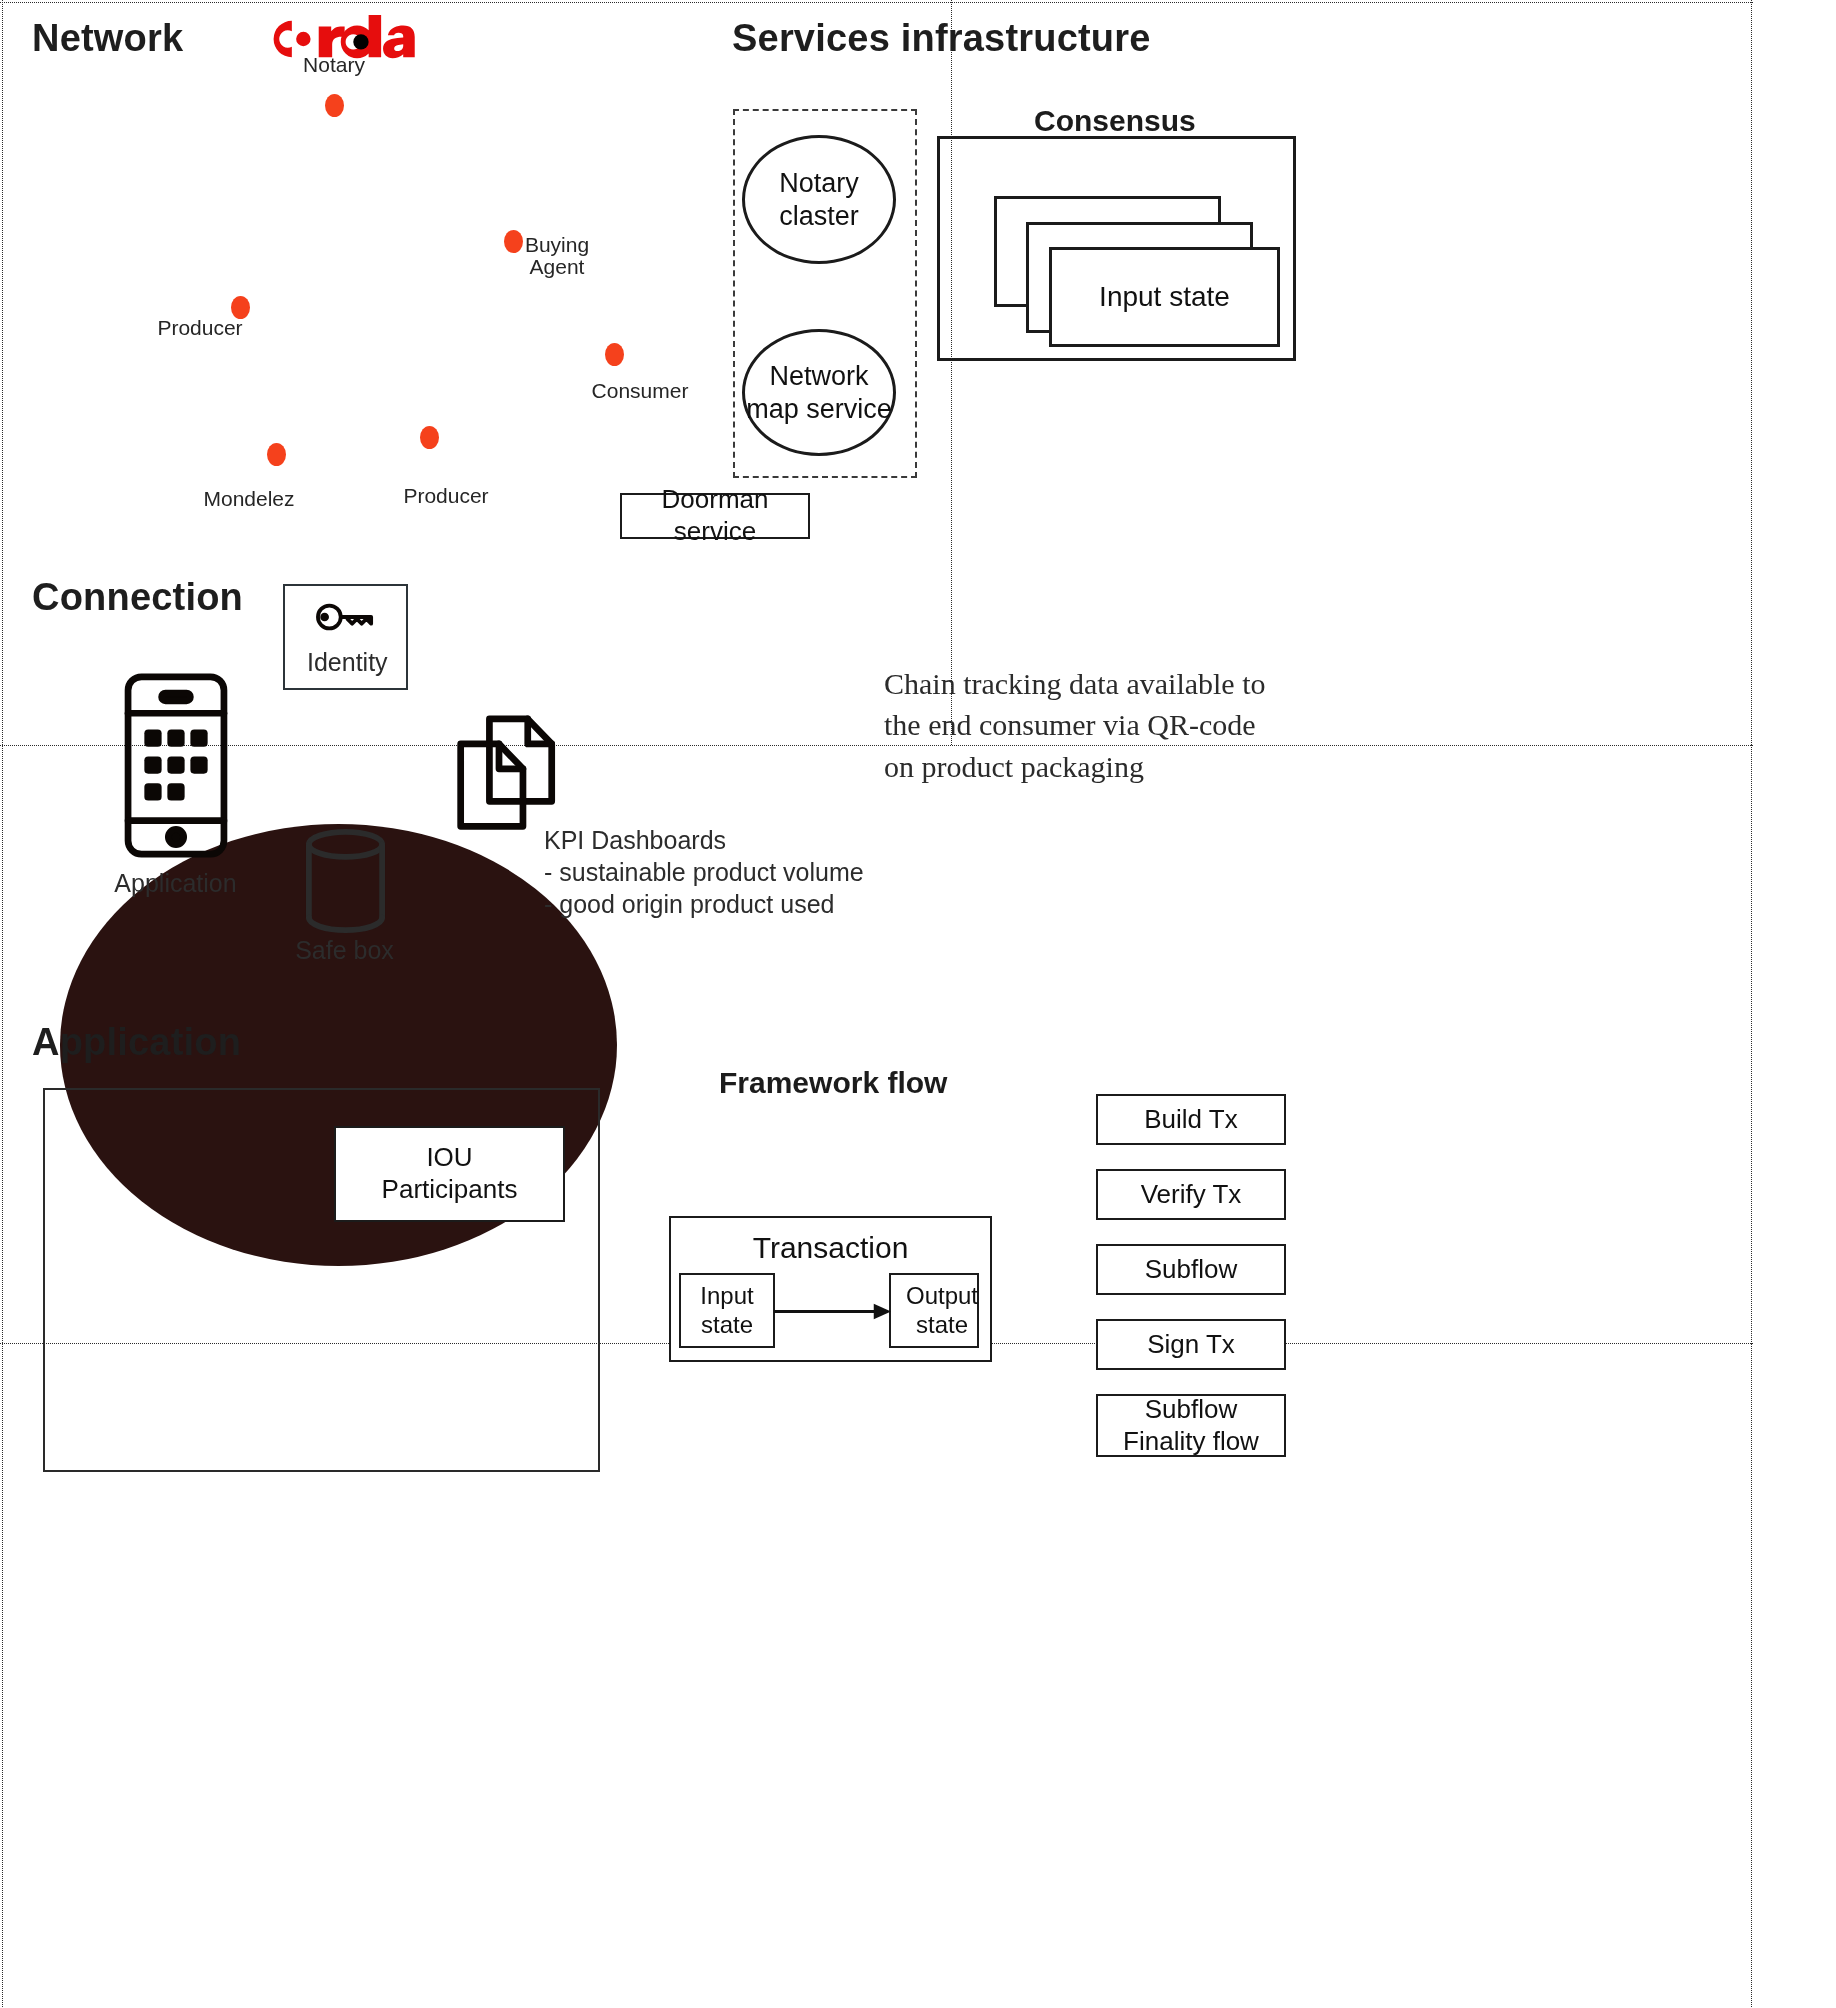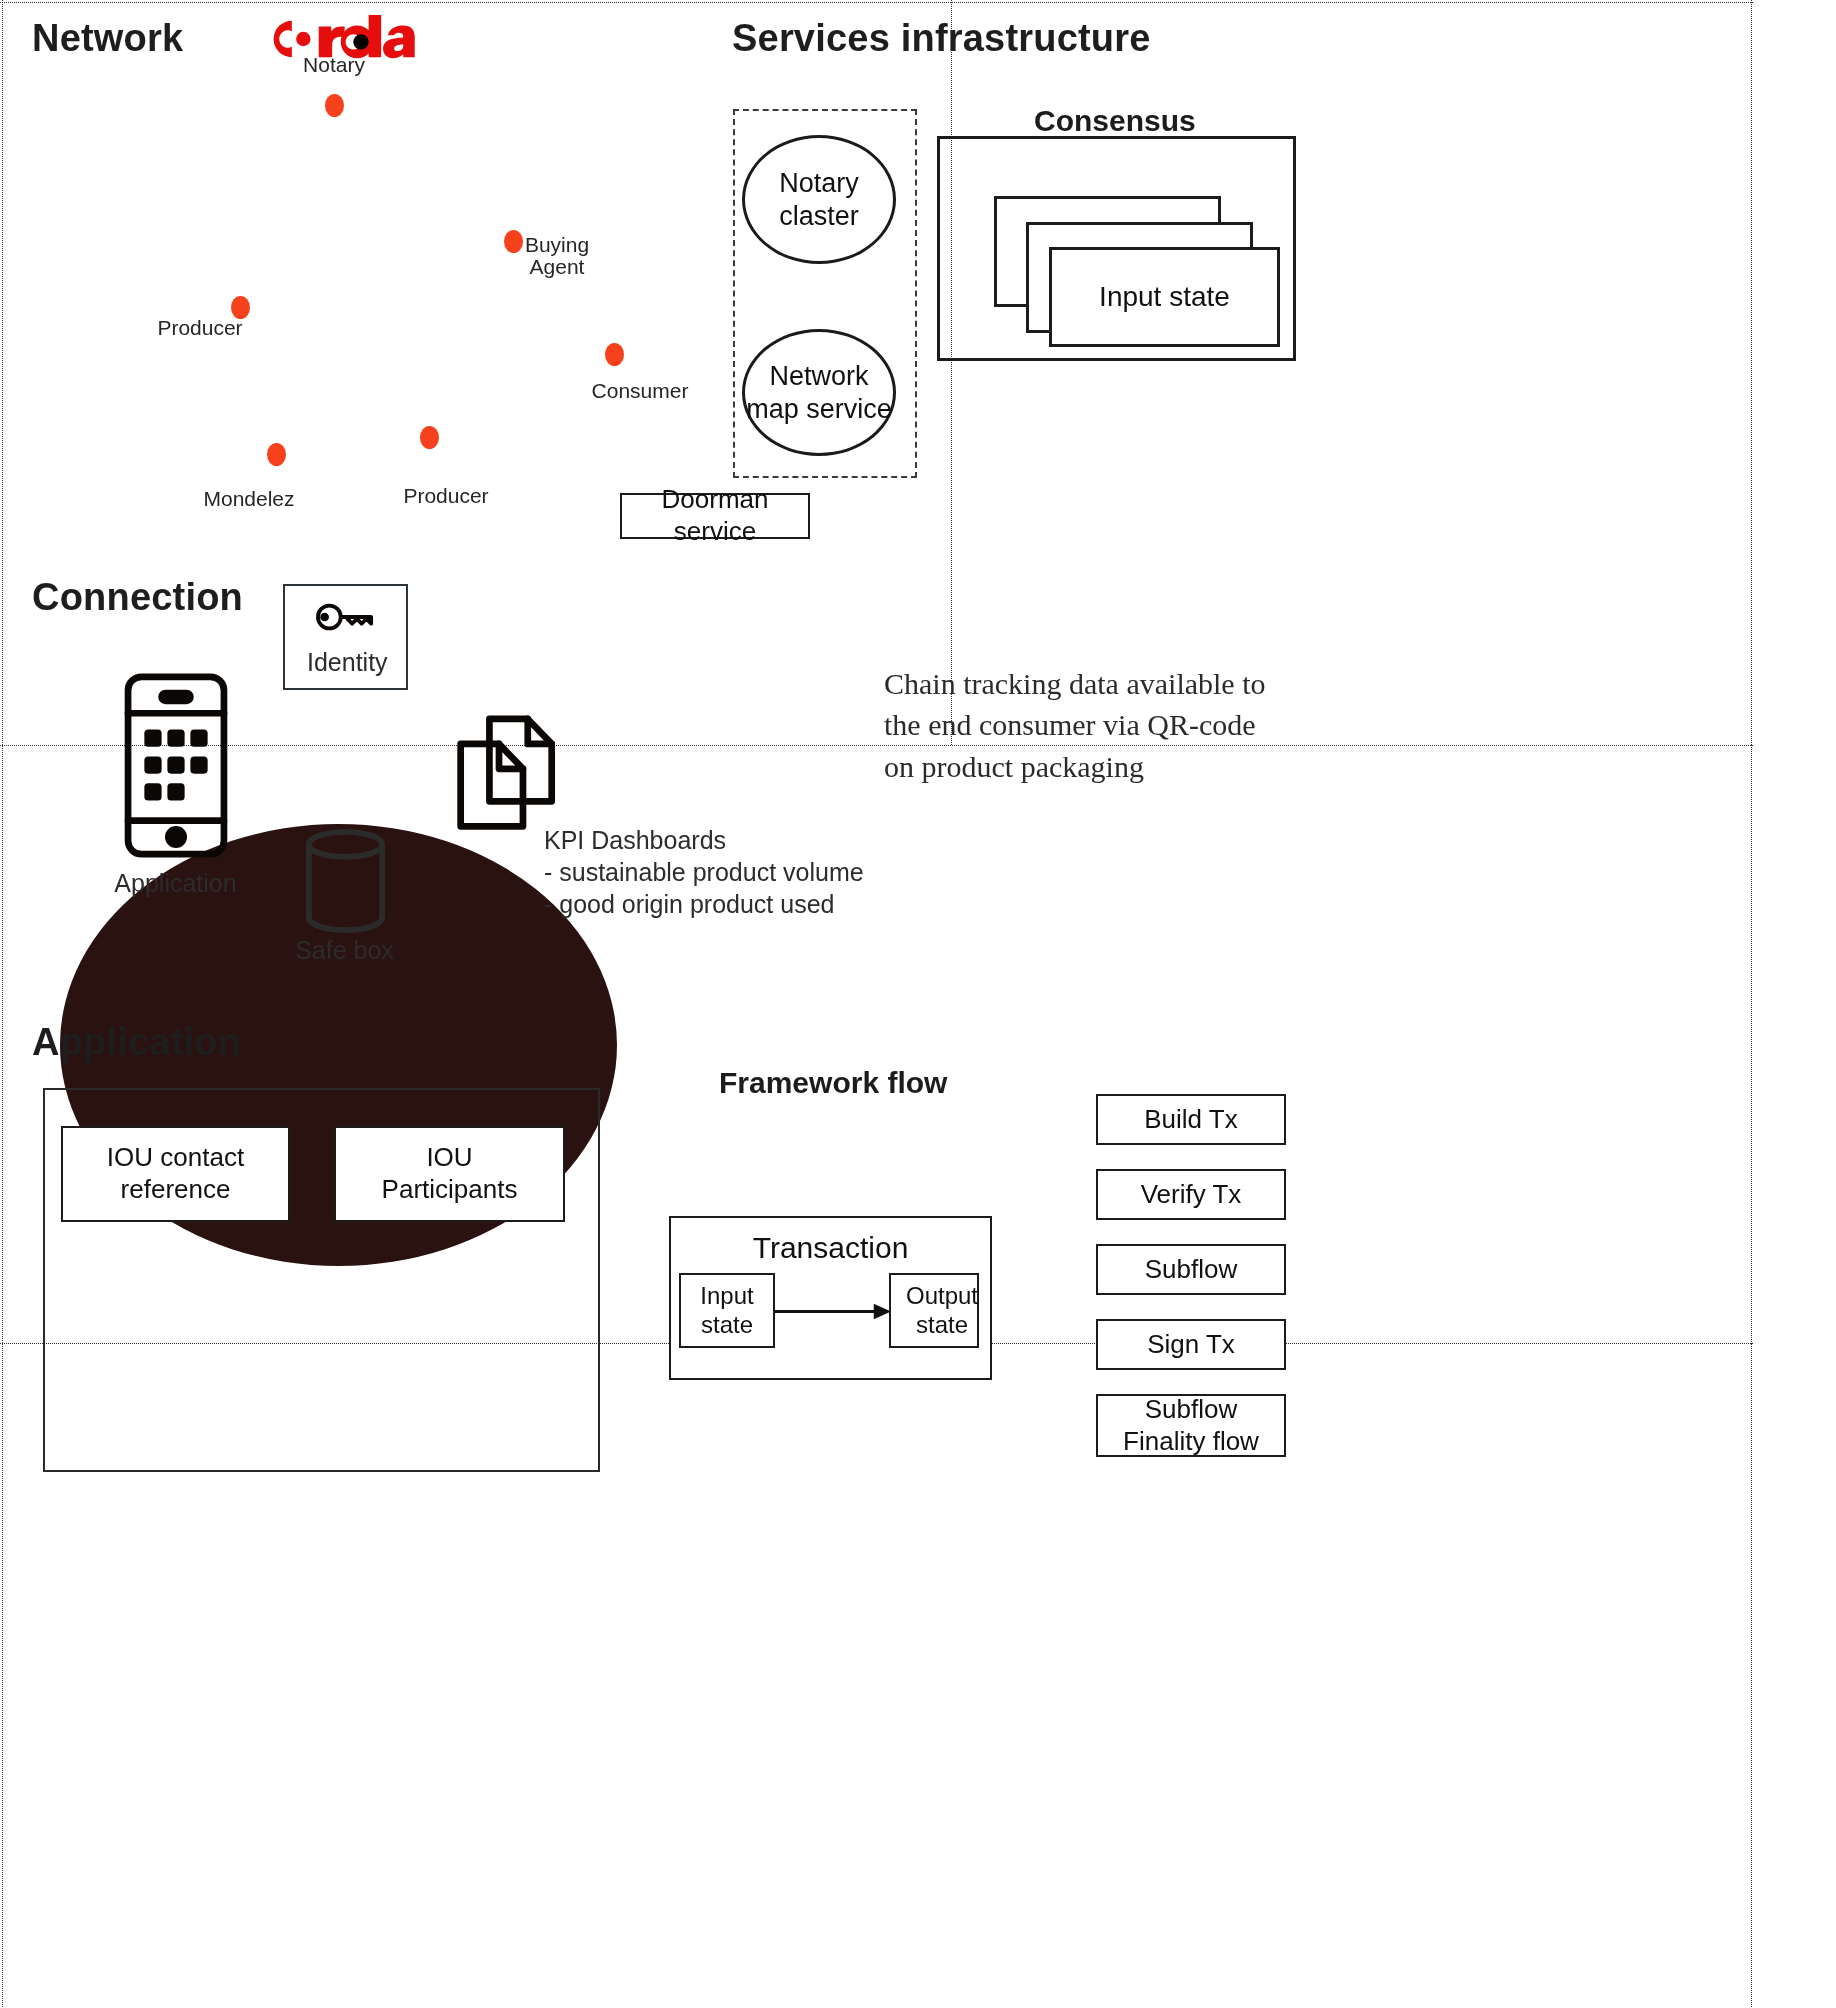--- a/index.html
+++ b/index.html
@@ -254,28 +254,26 @@
 - good origin product used</div>
 
   <div class="big-note" style="left:884px;top:663px;width:461px;">Chain tracking data available to
 the end consumer via QR-code
 on product packaging</div>
 
   <div class="section-title" style="left:32px;top:1021px;">Application</div>
 
   <div class="app-frame" style="left:43px;top:1088px;width:557px;height:384px;"></div>
 
-  <div class="wbox" style="left:61px;top:1126px;width:229px;height:96px;">IOU contact
-reference</div>
   <div class="wbox" style="left:334px;top:1126px;width:231px;height:96px;">IOU
 Participants</div>
 
   <div class="sub-title" style="left:719px;top:1066px;">Framework flow</div>
 
-  <div class="tx-frame" style="left:669px;top:1216px;width:323px;height:164px;padding-left:32px;">
+  <div class="tx-frame" style="left:669px;top:1216px;width:323px;height:146px;padding-left:32px;">
     <div class="tx-title">Transaction</div>
   </div>
   <div class="tx-state" style="left:679px;top:1273px;width:96px;height:75px;">Input
 state</div>
   <div class="tx-state" style="left:889px;top:1273px;width:90px;height:75px;padding-left:16px;">Output
 state</div>
   <div class="abs" style="left:774px;top:1299px;width:117px;height:25px;">
     <svg width="117" height="25" viewBox="0 0 122 26" xmlns="http://www.w3.org/2000/svg">
       <line x1="0" y1="13" x2="108" y2="13" stroke="#111" stroke-width="3"></line>
       <polygon points="122,13 104,5 104,21" fill="#111"></polygon>

